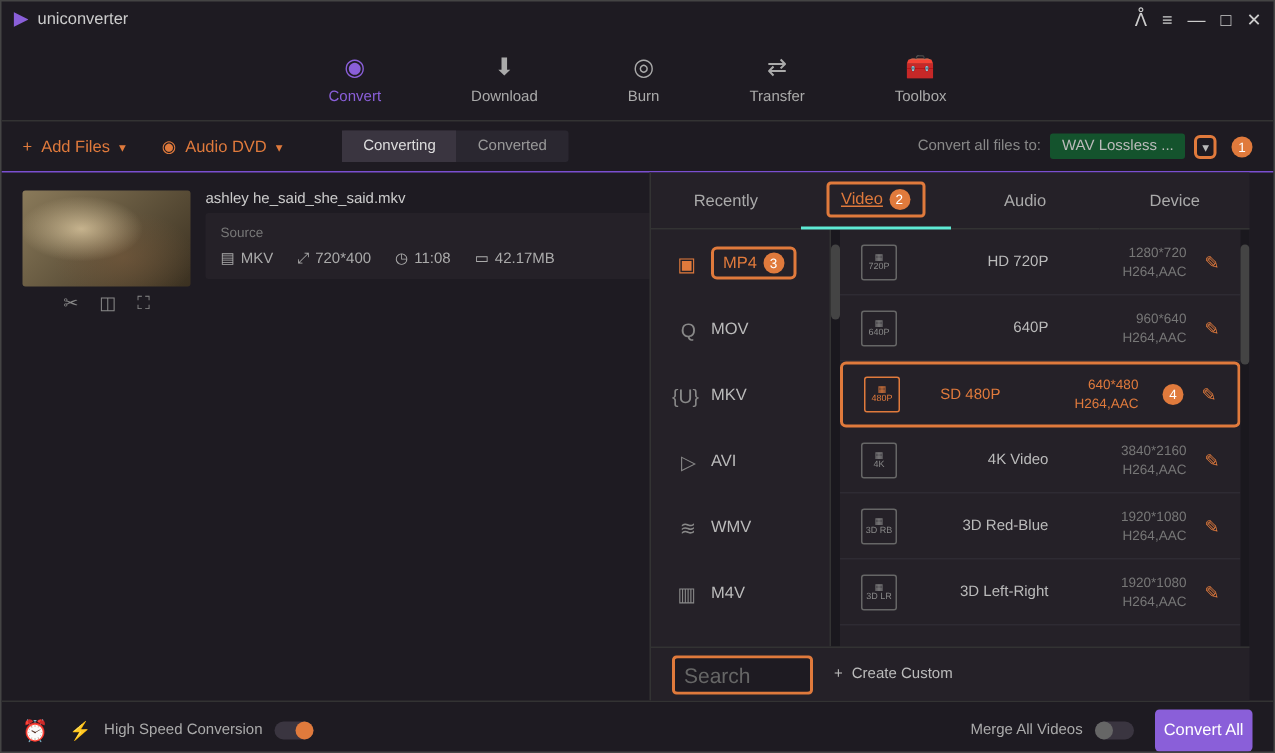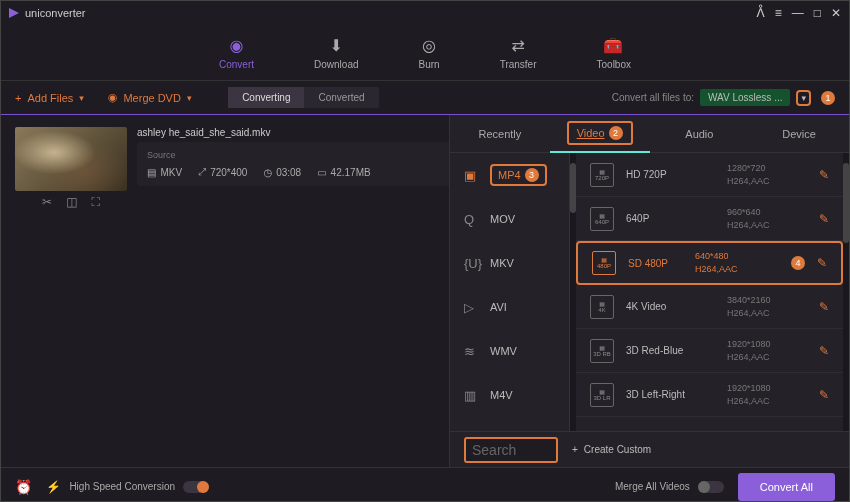--- a/index.html
+++ b/index.html
@@ -29,21 +29,21 @@
 .thumb { width: 112px; height: 64px; background: linear-gradient(135deg, #8a7a5a, #3a3020); border-radius: 2px; position: relative; overflow: hidden; }
 .thumb::after { content: ""; position: absolute; inset: 0; background: radial-gradient(ellipse at 35% 40%, rgba(220,200,160,.8) 0%, transparent 40%), radial-gradient(ellipse at 60% 70%, rgba(120,90,60,.6) 0%, transparent 50%); }
 .thumb-tools { margin-top: 4px; display: flex; gap: 14px; justify-content: center; color: #888; font-size: 12px; }
 .card-info { flex: 1; }
 .fname { color: #ccc; font-size: 10px; margin-bottom: 4px; }
 .source-box { background: #252128; border-radius: 2px; padding: 8px 10px; }
 .source-box .lbl { color: #777; font-size: 9px; margin-bottom: 6px; }
 .meta-row { display: flex; gap: 16px; color: #aaa; font-size: 10px; align-items: center; }
 .meta-item { display: flex; align-items: center; gap: 4px; }
 .arrow { color: #555; font-size: 18px; margin: 0 6px; align-self: center; }
-.dropdown-panel { position: absolute; right: 0; top: 0; width: 400px; height: 100%; background: #252128; display: flex; flex-direction: column; border-left: 1px solid #333; }
+.dropdown-panel { position: absolute; right: 16px; top: 0; width: 400px; height: 100%; background: #252128; display: flex; flex-direction: column; border-left: 1px solid #333; text-align: right; }
 .dp-tabs { height: 38px; display: flex; }
 .dp-tab { flex: 1; display: flex; align-items: center; justify-content: center; font-size: 11px; color: #aaa; border-bottom: 1px solid #333; cursor: default; position: relative; }
 .dp-tab.active { color: #e07a3c; border-bottom: 2px solid #5eead4; text-decoration: underline; }
 .dp-body { flex: 1; display: flex; overflow: hidden; }
 .fmt-list { width: 120px; border-right: 1px solid #333; overflow-y: auto; }
 .fmt-item { height: 44px; display: flex; align-items: center; gap: 10px; padding: 0 14px; color: #bbb; font-size: 11px; cursor: default; }
 .fmt-item.active { color: #e07a3c; }
 .fmt-item .fico { width: 16px; font-size: 13px; color: #888; }
 .fmt-item.active .fico { color: #e07a3c; }
 .res-list { flex: 1; overflow-y: auto; }
@@ -59,21 +59,21 @@
 .create-custom { color: #bbb; font-size: 10px; display: flex; align-items: center; gap: 6px; }
 .bottom-bar { height: 38px; display: flex; align-items: center; padding: 0 14px; gap: 14px; border-top: 1px solid #333; }
 .clock { color: #888; font-size: 14px; }
 .hsc { display: flex; align-items: center; gap: 8px; font-size: 10px; color: #aaa; }
 .bolt { color: #e07a3c; font-size: 12px; }
 .toggle { width: 26px; height: 12px; background: #3a3540; border-radius: 6px; position: relative; }
 .toggle.on::after { content: ""; position: absolute; width: 12px; height: 12px; border-radius: 50%; background: #e07a3c; left: 14px; top: 0; }
 .toggle.off::after { content: ""; position: absolute; width: 12px; height: 12px; border-radius: 50%; background: #666; left: 0; top: 0; }
 .spacer { flex: 1; }
 .merge { display: flex; align-items: center; gap: 8px; font-size: 10px; color: #aaa; }
-.convert-all-btn { background: #8a5fd9; color: #fff; padding: 8px 22px; border-radius: 3px; font-size: 11px; cursor: default; text-align: center; }
+.convert-all-btn { background: #8a5fd9; color: #fff; padding: 8px 6px; border-radius: 3px; font-size: 11px; cursor: default; text-align: center; }
 .scrollbar-fake { width: 6px; background: #1a181e; }
 .scrollbar-thumb { width: 6px; height: 50px; background: #444; border-radius: 3px; margin-top: 10px; }
 .ring-wrap { border: 2px solid #e07a3c; border-radius: 4px; padding: 1px 3px; display: inline-flex; align-items: center; }
 </style>
 </head>
 <body>
 
 <div class="titlebar">
   <div class="left">
     <span class="tb-logo"></span>
@@ -113,21 +113,21 @@
 
 <div class="toolbar-row">
   <div class="left">
     <div class="tb-btn">
       <span>+</span>
       <span>Add Files</span>
       <span class="caret">▾</span>
     </div>
     <div class="tb-btn">
       <span>◉</span>
-      <span>Merge DVD</span>
+      <span>Audio DVD</span>
       <span class="caret">▾</span>
     </div>
   </div>
   <div class="tabswitch">
     <div class="active">Converting</div>
     <div>Converted</div>
   </div>
   <div class="spacer"></div>
   <div class="convert-all-to">
     <span>Convert all files to:</span>
@@ -160,21 +160,21 @@
             <span class="meta-item">
                 <span>▤</span>
                 <span>MKV</span>
               </span>
             <span class="meta-item">
                 <span>⤢</span>
                 <span>720*400</span>
               </span>
             <span class="meta-item">
                 <span>◷</span>
-                <span>03:08</span>
+                <span>11:08</span>
               </span>
             <span class="meta-item">
                 <span>▭</span>
                 <span>42.17MB</span>
               </span>
           </div>
         </div>
       </div>
       <span class="arrow">➔</span>
     </div>

